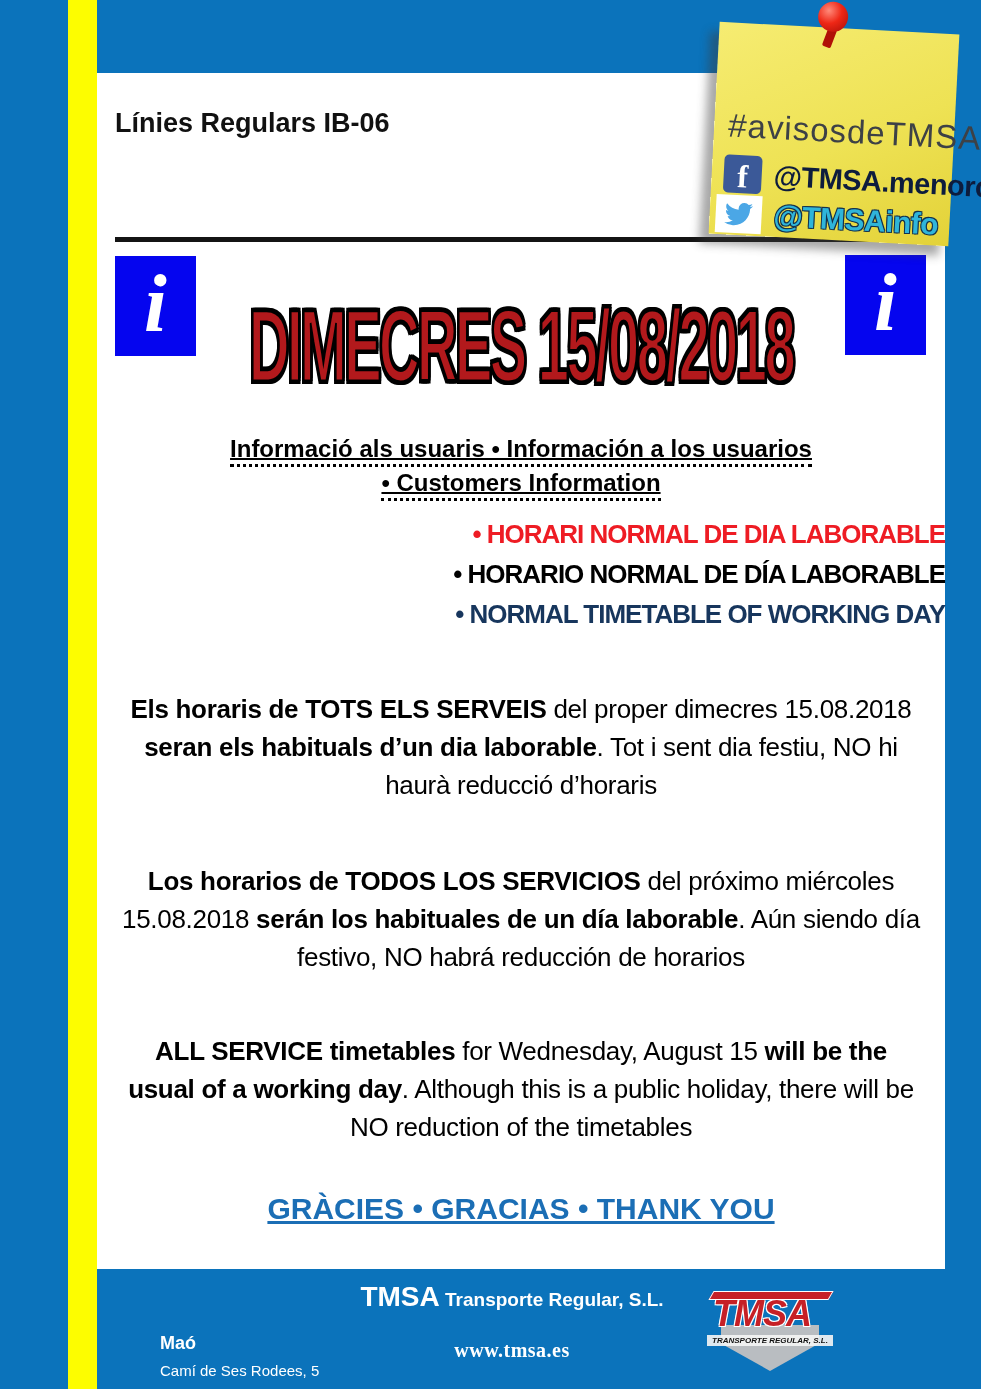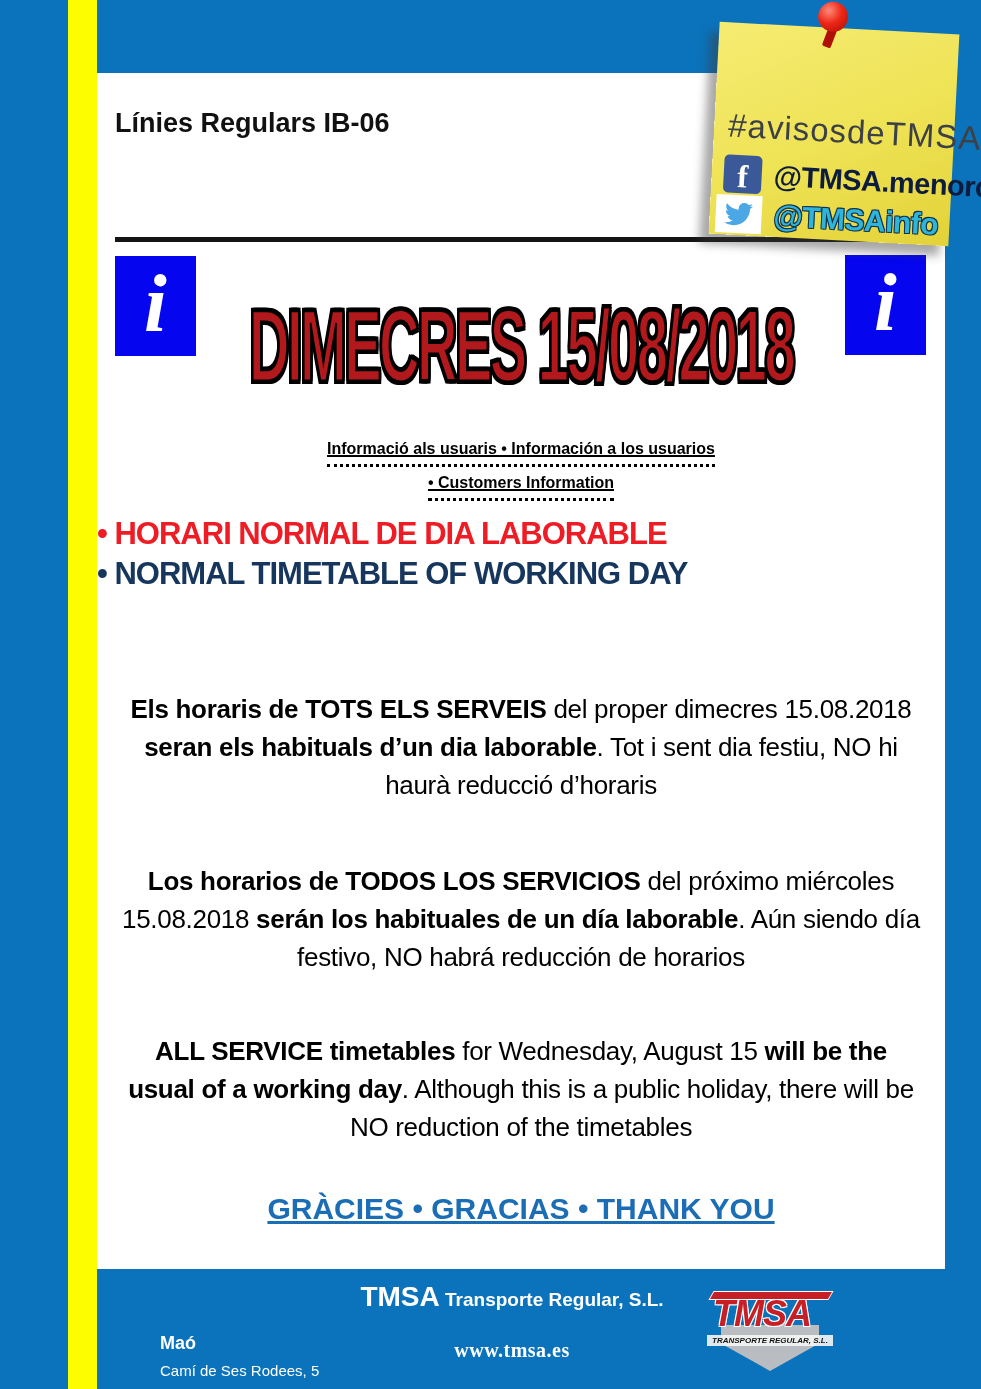--- a/index.html
+++ b/index.html
@@ -51,27 +51,27 @@
   .big-title{position:absolute;left:97px;width:848px;top:296px;text-align:center;}
   .big-title span{display:inline-block;font-weight:bold;font-size:66px;line-height:64px;
         letter-spacing:-3px;color:#b2191c;
         transform:scale(.85,1.55);transform-origin:center top;
         -webkit-text-stroke:2px #000;
         text-shadow:-2px -2px 0 #000,2px -2px 0 #000,-2px 2px 0 #000,2px 2px 0 #000,
                     -2px 0 0 #000,2px 0 0 #000,0 -2px 0 #000,0 2px 0 #000;}
 
   
   .subtitle{position:absolute;left:97px;width:848px;top:433px;text-align:center;
-        font-size:16px;font-weight:bold;color:#000;line-height:31px;}
+        font-size:24px;font-weight:bold;color:#000;line-height:31px;}
   .subtitle .u{display:inline-block;text-decoration:underline;text-decoration-thickness:2px;
         border-bottom:3px dotted #000;padding-bottom:0px;}
 
   
-  .bullets{position:absolute;left:97px;width:848px;top:514px;text-align:left;
-        font-size:31px;font-weight:bold;letter-spacing:-1px;line-height:40px;}
+  .bullets{position:absolute;left:97px;width:848px;top:514px;text-align:right;
+        font-size:26px;font-weight:bold;letter-spacing:-1px;line-height:40px;}
   .bullet-line{white-space:nowrap;}
   .bullet-red{color:#ee1c24;}
   .bullet-black{color:#000000;}
   .bullet-navy{color:#17365d;}
 
   
   .para{position:absolute;left:121px;width:800px;text-align:center;font-size:26px;
         color:#000;line-height:38px;letter-spacing:-.3px;}
   .para b{font-weight:bold;}
   .para.ca{top:690px;}
@@ -152,20 +152,24 @@
   <div class="subtitle">
     <span class="u">Informació als usuaris • Información a los usuarios</span><br>
     <span class="u">• Customers Information</span>
   </div>
 
   <div class="bullets">
     <div class="bullet-line bullet-red">
       <span>•</span>
       <span>HORARI NORMAL DE DIA LABORABLE</span>
     </div>
+    <div class="bullet-line bullet-black">
+      <span>•</span>
+      <span>HORARIO NORMAL DE DÍA LABORABLE</span>
+    </div>
     <div class="bullet-line bullet-navy">
       <span>•</span>
       <span>NORMAL TIMETABLE OF WORKING DAY</span>
     </div>
   </div>
 
   <div class="para ca"><b>Els horaris de TOTS ELS SERVEIS</b><span> del proper dimecres 15.08.2018 </span><b>seran els habituals d’un dia laborable</b><span>. Tot i sent dia festiu, NO hi haurà reducció d’horaris</span></div>
   <div class="para es"><b>Los horarios de TODOS LOS SERVICIOS</b><span> del próximo miércoles 15.08.2018 </span><b>serán los habituales de un día laborable</b><span>. Aún siendo día festivo, NO habrá reducción de horarios</span></div>
   <div class="para en"><b>ALL SERVICE timetables</b><span> for Wednesday, August 15 </span><b>will be the usual of a working day</b><span>. Although this is a public holiday, there will be NO reduction of the timetables</span></div>
 

